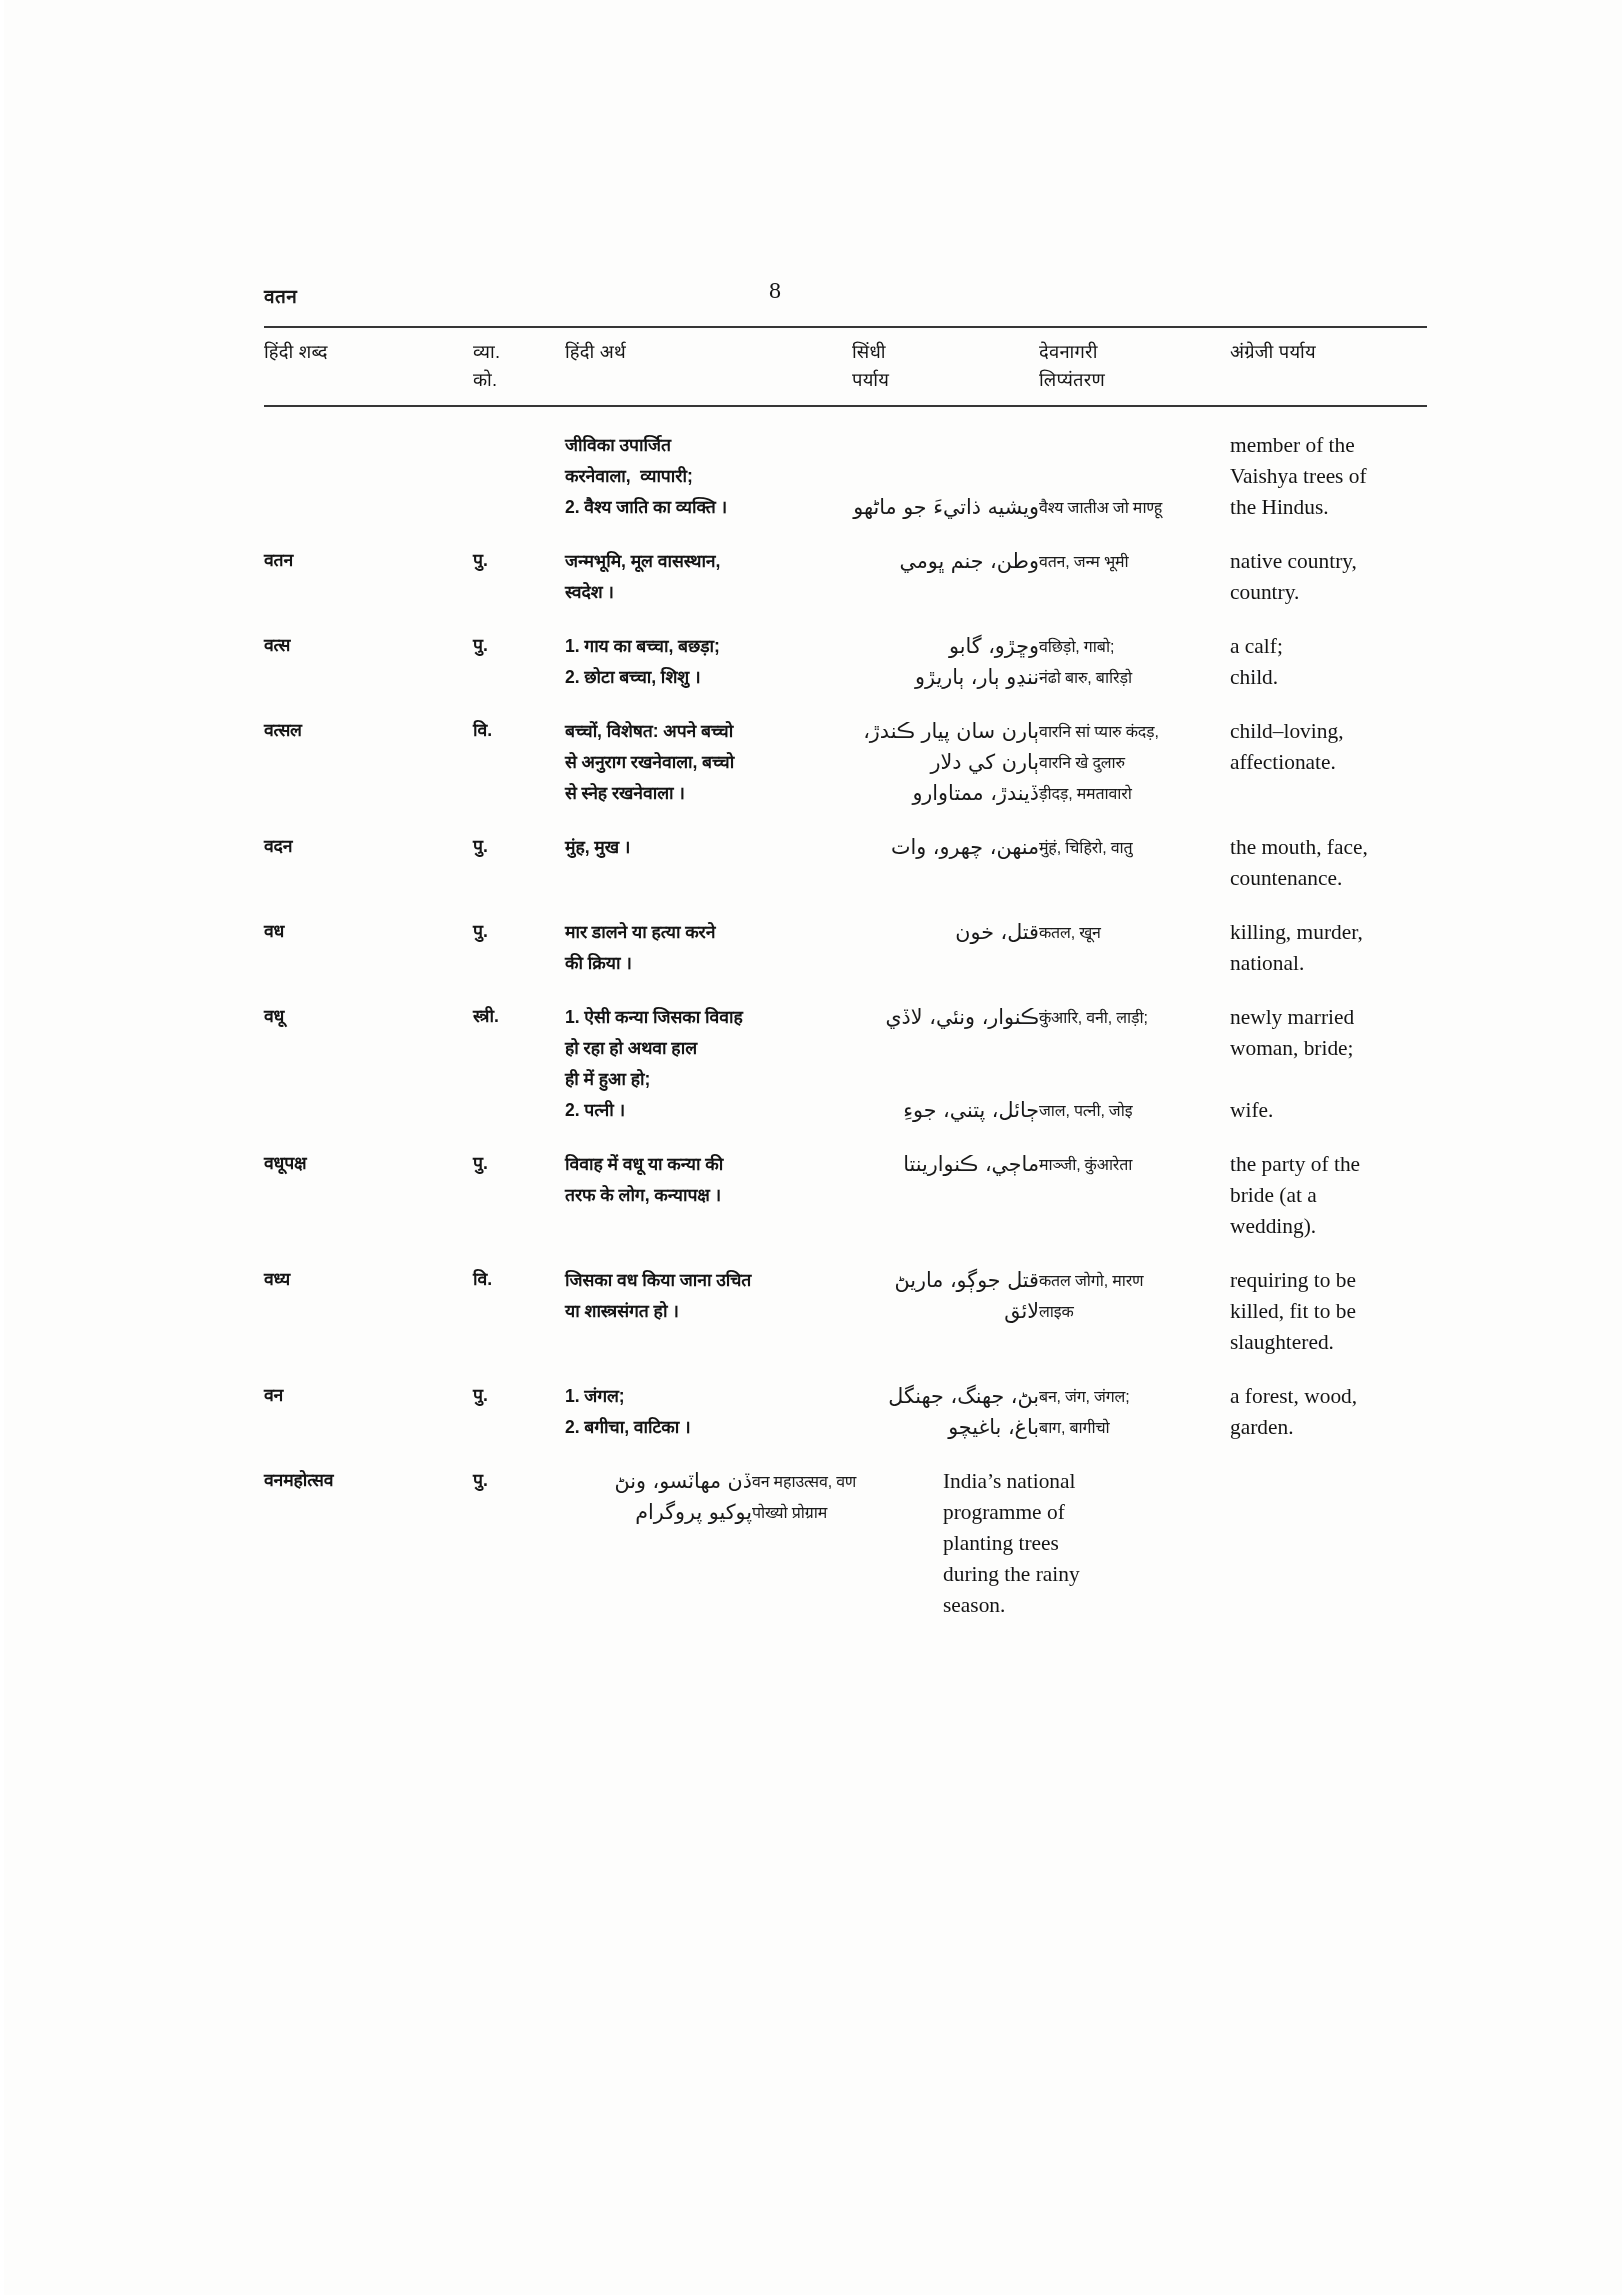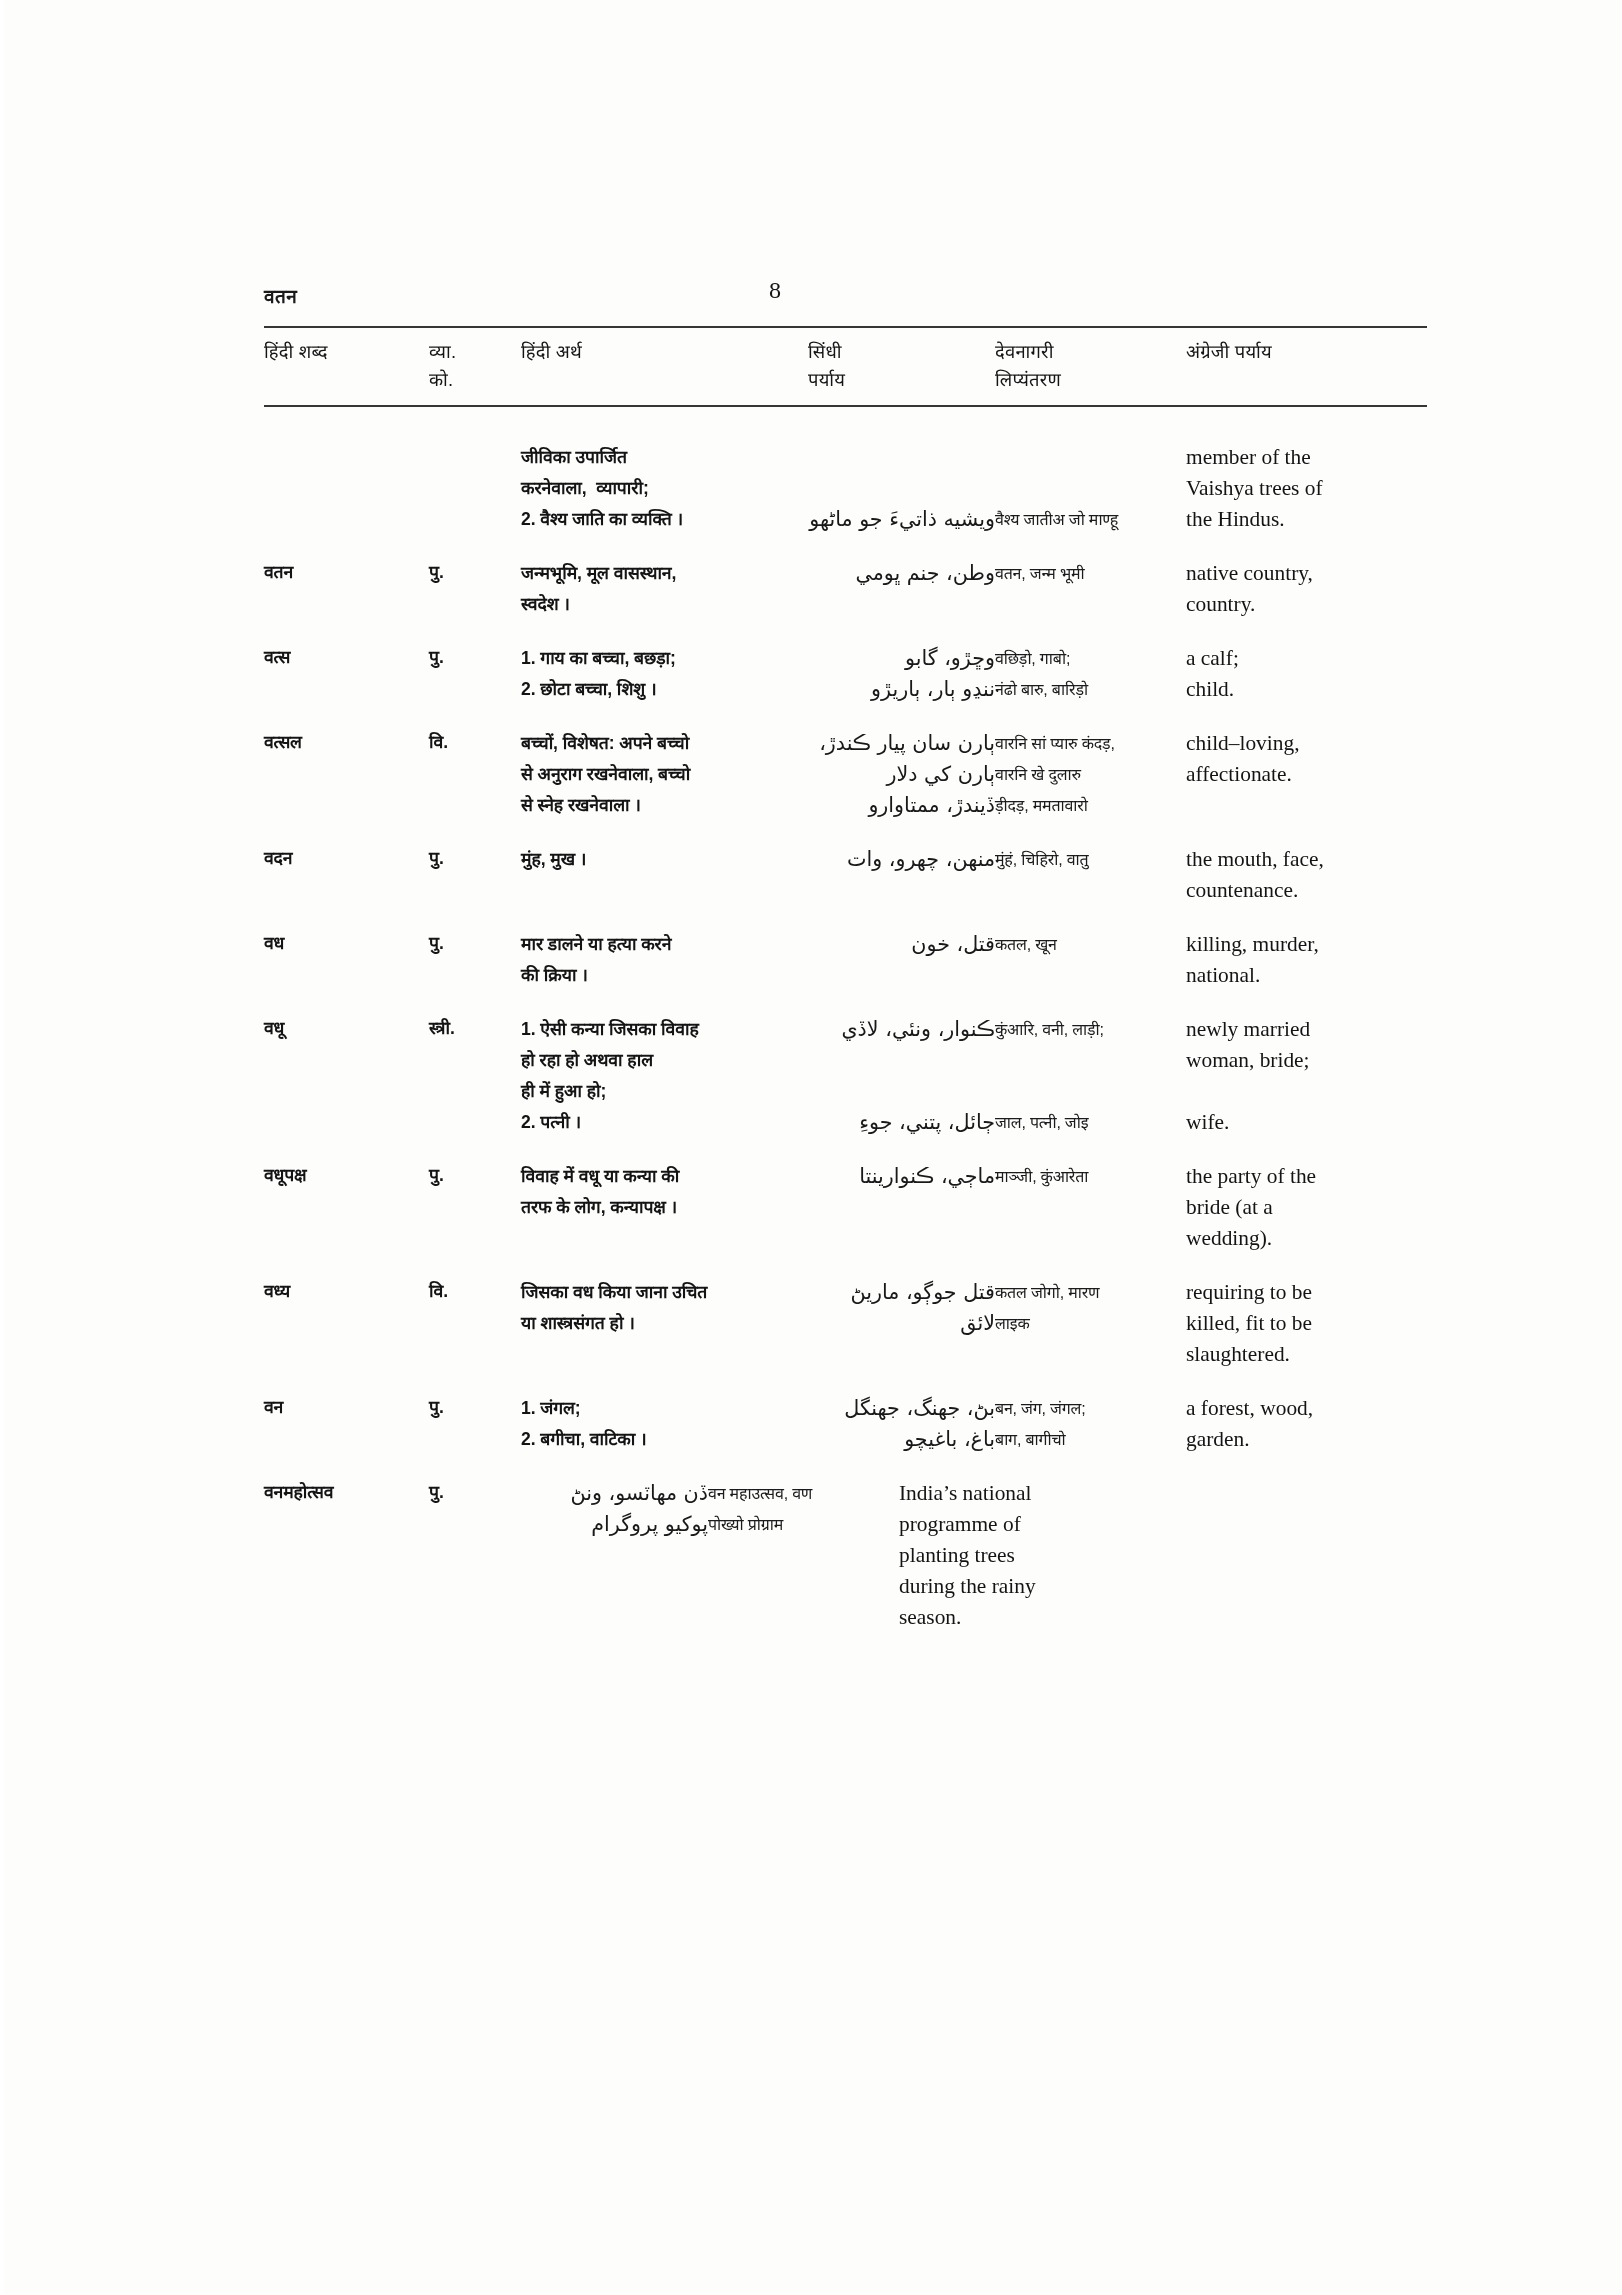--- a/index.html
+++ b/index.html
@@ -67,42 +67,42 @@
     margin-top: 4.6px;
     opacity: .88;
   }
 
   
   .row {
     display: flex;
     align-items: flex-start;
   }
   .c-word    { width: 165px; flex: 0 0 165px; }
-  .c-gram    { width: 92px; flex: 0 0 92px; }
+  .c-gram    { width: 92px; flex: 0 0 92px; margin-left: 44px; }
   .c-mean    { width: 287px; flex: 0 0 287px; }
   .c-sindhi  { width: 187px; flex: 0 0 187px; }
   .c-deva    { width: 191px; flex: 0 0 191px; }
   .c-eng     { width: 241px; flex: 0 0 241px; }
 
   
   .thead {
     padding: 10.7px 0 7.7px 0;
   }
   .thead .cell {
     font-family: "Liberation Sans", "DejaVu Sans", sans-serif;
     font-weight: normal;
     font-size: 18.4px;
     line-height: 27.5px;
     color: #151515;
     letter-spacing: 0.2px;
   }
   .thead .cell span { display: block; }
 
   
-  .tbody { padding-top: 35px; }
+  .tbody { padding-top: 23px; }
 
   .entry {
     margin-bottom: 23px;
   }
 
   .hw {
     font-family: "Liberation Sans", "DejaVu Sans", sans-serif;
     font-weight: bold;
     font-size: 17.6px;
     line-height: 29px;

